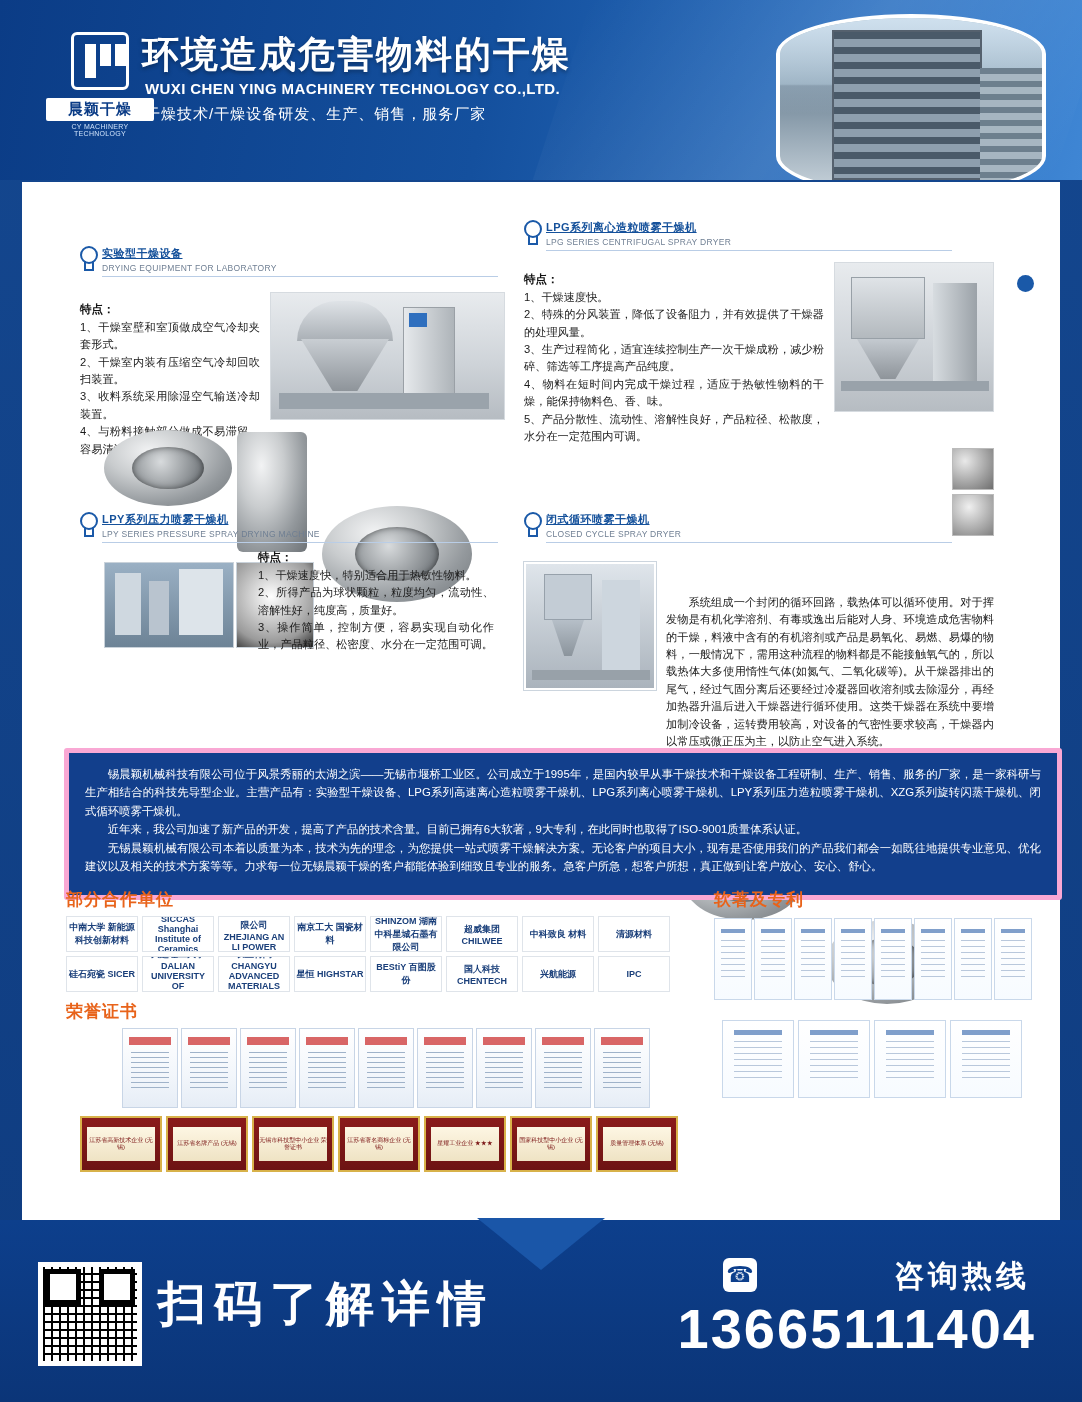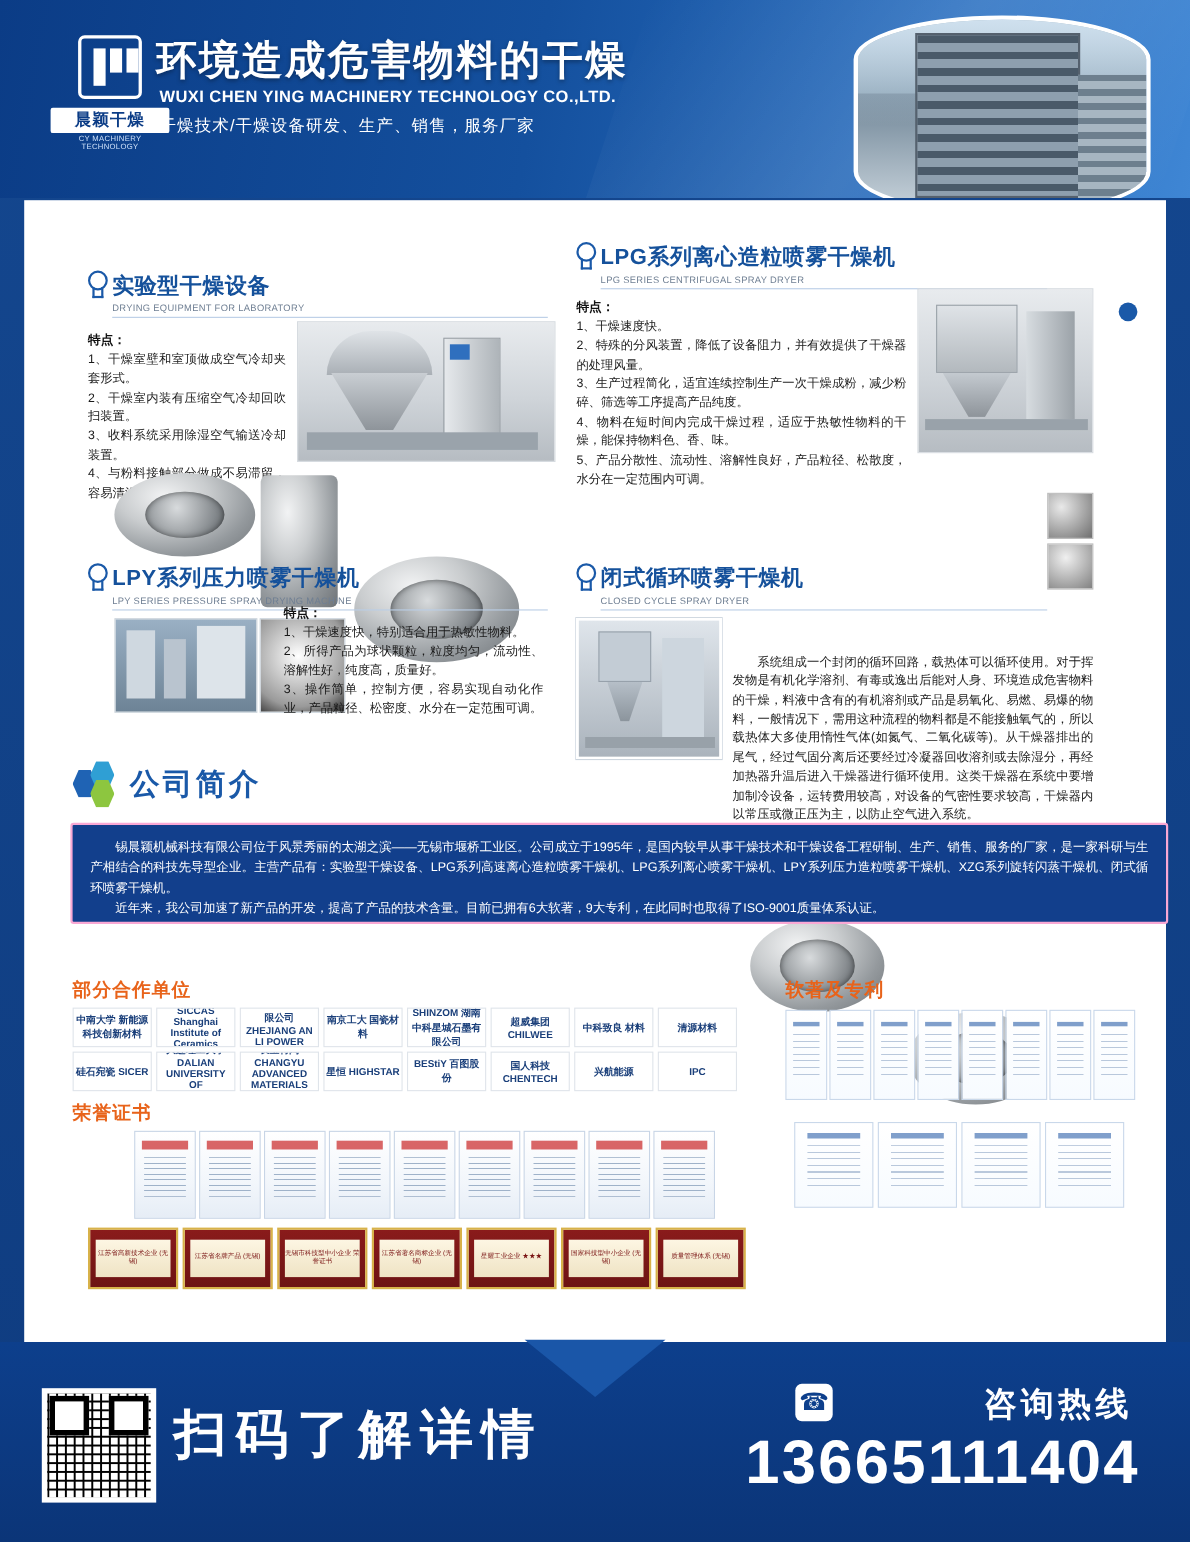--- a/index.html
+++ b/index.html
@@ -98,21 +98,21 @@
   .p-title-wrap { position:absolute; }
   .bulb {
     width:18px; height:26px; position:relative; display:inline-block; vertical-align:top;
   }
   .bulb:before{
     content:""; position:absolute; left:2px; top:0; width:14px; height:14px; border:2px solid #1a59a8; border-radius:50%;
   }
   .bulb:after{
     content:""; position:absolute; left:6px; top:15px; width:6px; height:8px; border:2px solid #1a59a8; border-top:none;
   }
-  .p-cn { font-size:20px; font-weight:bold; color:#15519b; letter-spacing:.5px; }
+  .p-cn { font-size:11px; font-weight:bold; color:#15519b; letter-spacing:.5px;text-decoration:underline; }
   .p-en { font-size:8.5px; color:#6f7f93; letter-spacing:.3px; margin-top:2px; }
   .p-underline { height:1px; background:#b9cde6; margin-top:3px; }
 
   .feat-title { font-size:11.5px; font-weight:bold; color:#111; margin-bottom:2px; }
   .feat-body { font-size:11.2px; color:#1a1a1a; line-height:1.55; text-align:justify; }
 
   
   .img { position:absolute; overflow:hidden; }
   .metal {
     background:
@@ -124,22 +124,22 @@
     background: radial-gradient(circle at 40% 35%, #d8dbdd, #7d8286 75%, #5a5e62 100%);
     box-shadow: inset 0 0 6px rgba(0,0,0,.5);
   }
   .dryer-photo {
     background:
       linear-gradient(180deg,#e8ebee 0%, #cfd4d9 55%, #b6bcc2 100%);
   }
 
   
   .intro-box {
-    position:absolute; left:42px; top:566px; width:998px; height:92px;
-    background:#123f8c; border:2px solid #f9a8d4; border-radius:3px;
+    position:absolute; left:42px; top:566px; width:998px; height:152px;
+    background:#123f8c; border:5px solid #f9a8d4; border-radius:3px;
     padding:12px 16px;
   }
   .intro-p { color:#ffffff; font-size:11.4px; line-height:1.62; text-align:justify; text-indent:2em; }
 
   
   .sub-head { font-size:17px; font-weight:bold; color:#e8631a; letter-spacing:1px; }
   .logo-cell {
     background:#ffffff; border:1px solid #dfe4ea; display:flex; align-items:center; justify-content:center;
     font-size:9px; color:#1a3f7a; font-weight:bold; text-align:center; overflow:hidden; padding:1px;
   }
@@ -338,32 +338,25 @@
       <div style="position:absolute; left:18px; top:10px; width:48px; height:46px; background:#c3ccd5; border:1px solid #97a1ab;"></div>
       <div style="position:absolute; left:26px; top:56px; width:32px; height:36px; background:linear-gradient(180deg,#b6bfc8,#8b949c); clip-path:polygon(0 0,100% 0,62% 100%,38% 100%);"></div>
       <div style="position:absolute; left:76px; top:16px; width:38px; height:92px; background:#cdd6de;"></div>
       <div style="position:absolute; left:6px; top:106px; width:118px; height:10px; background:#98a1a9;"></div>
     </div>
     <div style="position:absolute; left:644px; top:372px; width:328px;">
       <div class="feat-title"></div>
       <div class="feat-body" style="text-indent:2em;margin-top:40px;">系统组成一个封闭的循环回路，载热体可以循环使用。对于挥发物是有机化学溶剂、有毒或逸出后能对人身、环境造成危害物料的干燥，料液中含有的有机溶剂或产品是易氧化、易燃、易爆的物料，一般情况下，需用这种流程的物料都是不能接触氧气的，所以载热体大多使用惰性气体(如氮气、二氧化碳等)。从干燥器排出的尾气，经过气固分离后还要经过冷凝器回收溶剂或去除湿分，再经加热器升温后进入干燥器进行循环使用。这类干燥器在系统中要增加制冷设备，运转费用较高，对设备的气密性要求较高，干燥器内以常压或微正压为主，以防止空气进入系统。</div>
     </div>
 
-    <div class="sec-head" style="left:44px; top:510px; width:280px;">
-      <div class="hex">
-          <i class="a"></i>
-          <i class="b"></i>
-          <i class="c"></i>
-        </div>
-      <div class="sec-title">公司简介</div>
-    </div>
 
     <div class="intro-box">
       <div class="intro-p">锡晨颖机械科技有限公司位于风景秀丽的太湖之滨——无锡市堰桥工业区。公司成立于1995年，是国内较早从事干燥技术和干燥设备工程研制、生产、销售、服务的厂家，是一家科研与生产相结合的科技先导型企业。主营产品有：实验型干燥设备、LPG系列高速离心造粒喷雾干燥机、LPG系列离心喷雾干燥机、LPY系列压力造粒喷雾干燥机、XZG系列旋转闪蒸干燥机、闭式循环喷雾干燥机。</div>
       <div class="intro-p">近年来，我公司加速了新产品的开发，提高了产品的技术含量。目前已拥有6大软著，9大专利，在此同时也取得了ISO-9001质量体系认证。</div>
+      <div class="intro-p">无锡晨颖机械有限公司本着以质量为本，技术为先的理念，为您提供一站式喷雾干燥解决方案。无论客户的项目大小，现有是否使用我们的产品我们都会一如既往地提供专业意见、优化建议以及相关的技术方案等等。力求每一位无锡晨颖干燥的客户都能体验到细致且专业的服务。急客户所急，想客户所想，真正做到让客户放心、安心、舒心。</div>
     </div>
 
     <div class="sub-head" style="position:absolute; left:44px; top:706px;">部分合作单位</div>
     <div style="position:absolute; left:44px; top:734px; width:600px; display:grid; grid-template-columns:repeat(8,72px); grid-auto-rows:36px; gap:4px;">
       <div class="logo-cell">中南大学
 新能源科技创新材料</div>
       <div class="logo-cell">SICCAS
 Shanghai Institute of Ceramics</div>
       <div class="logo-cell">浙江安力能源有限公司
 ZHEJIANG AN LI POWER CO.,LTD</div>

